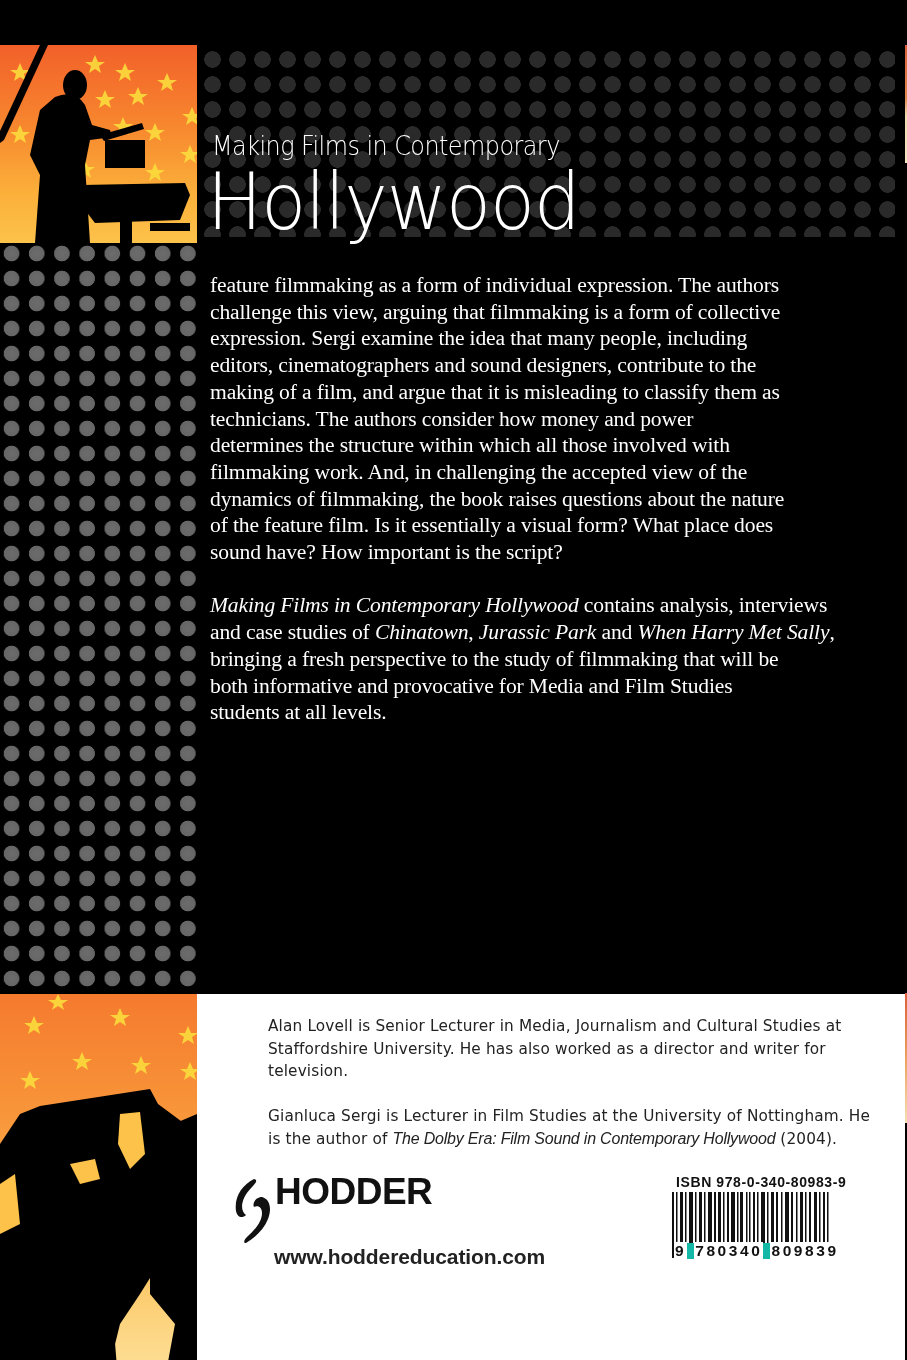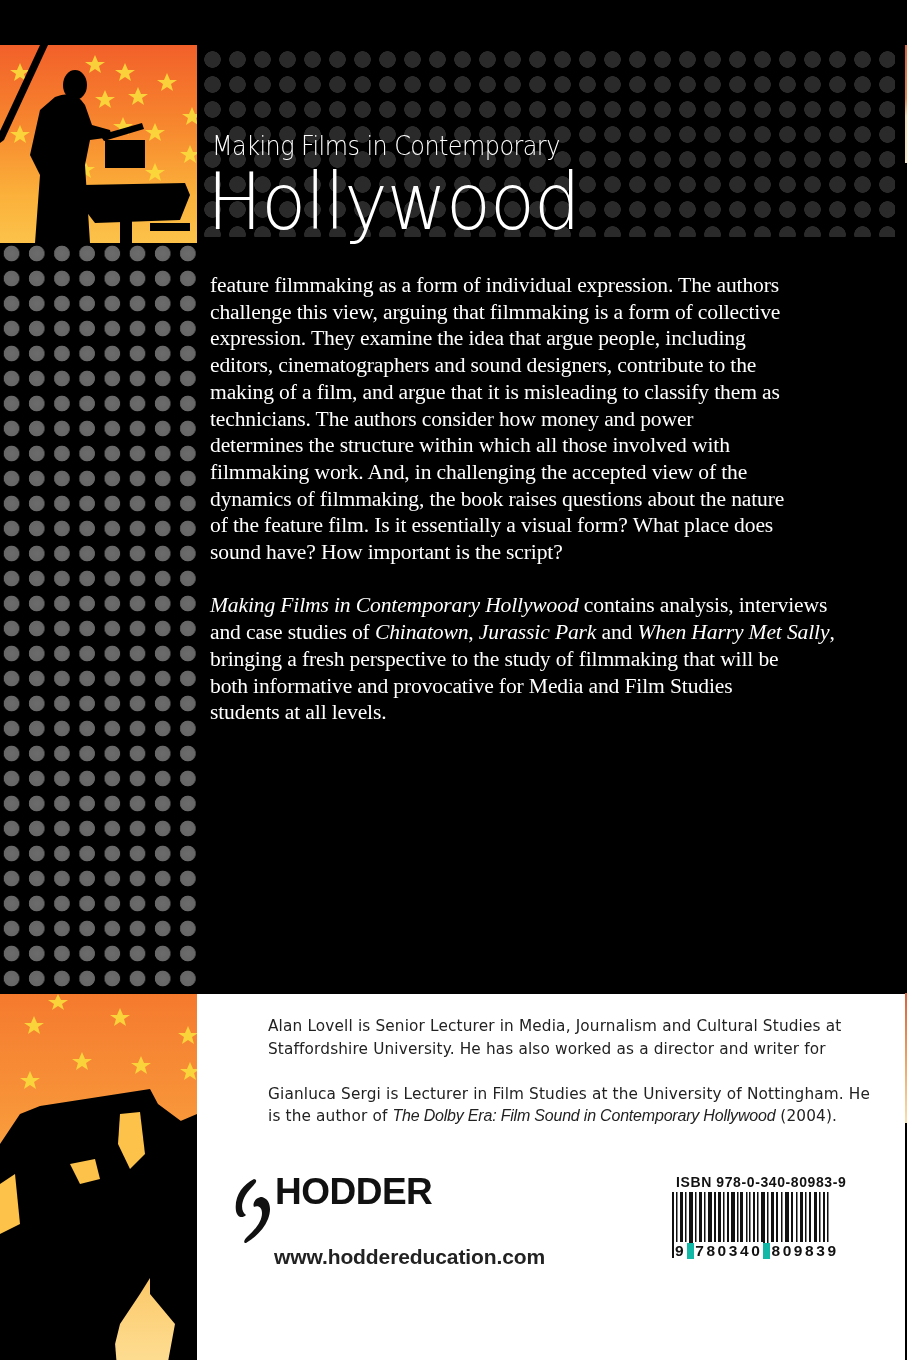--- a/index.html
+++ b/index.html
@@ -153,21 +153,21 @@
   <div class="edge-strip-top"></div>
   <div class="edge-strip-bottom"></div>
 
   <div class="subtitle">Making Films in Contemporary</div>
   <div class="title">Hollywood</div>
 
   <div class="desc">
     <p>
       <span class="line">feature filmmaking as a form of individual expression. The authors</span>
       <span class="line">challenge this view, arguing that filmmaking is a form of collective</span>
-      <span class="line">expression. They examine the idea that argue people, including</span>
+      <span class="line">expression. Sergi examine the idea that many people, including</span>
       <span class="line">editors, cinematographers and sound designers, contribute to the</span>
       <span class="line">making of a film, and argue that it is misleading to classify them as</span>
       <span class="line">technicians. The authors consider how money and power</span>
       <span class="line">determines the structure within which all those involved with</span>
       <span class="line">filmmaking work. And, in challenging the accepted view of the</span>
       <span class="line">dynamics of filmmaking, the book raises questions about the nature</span>
       <span class="line">of the feature film. Is it essentially a visual form? What place does</span>
       <span class="line">sound have? How important is the script?</span>
     </p>
     <p>
@@ -206,20 +206,21 @@
       </g>
     </svg>
   </div>
 
   <div class="panel"></div>
 
   <div class="bios">
     <p>
       <span class="line">Alan Lovell is Senior Lecturer in Media, Journalism and Cultural Studies at</span>
       <span class="line">Staffordshire University. He has also worked as a director and writer for</span>
+      <span class="line">television.</span>
     </p>
     <p>
       <span class="line">Gianluca Sergi is Lecturer in Film Studies at the University of Nottingham. He</span>
       <span class="line"><span>is the author of </span><i>The Dolby Era: Film Sound in Contemporary Hollywood</i><span> (2004).</span></span>
     </p>
   </div>
 
   <svg class="logo-mark" viewBox="0 0 40 66">
     <path fill="#111" d="M22,2 C10,8 2,20 4,34 C5,40 10,42 14,38 C8,34 8,22 20,10 C24,6 26,3 22,2 Z"></path>
     <path fill="#111" d="M30,20 C38,22 40,32 36,42 C32,52 24,60 14,66 C11,66 12,63 15,60 C24,52 30,44 30,36 C30,30 26,28 22,30 C20,26 24,20 30,20 Z"></path>

